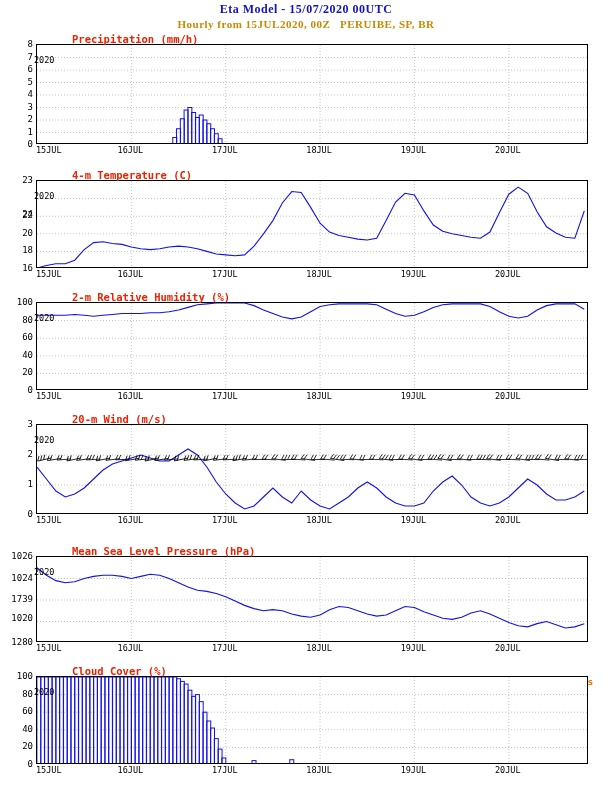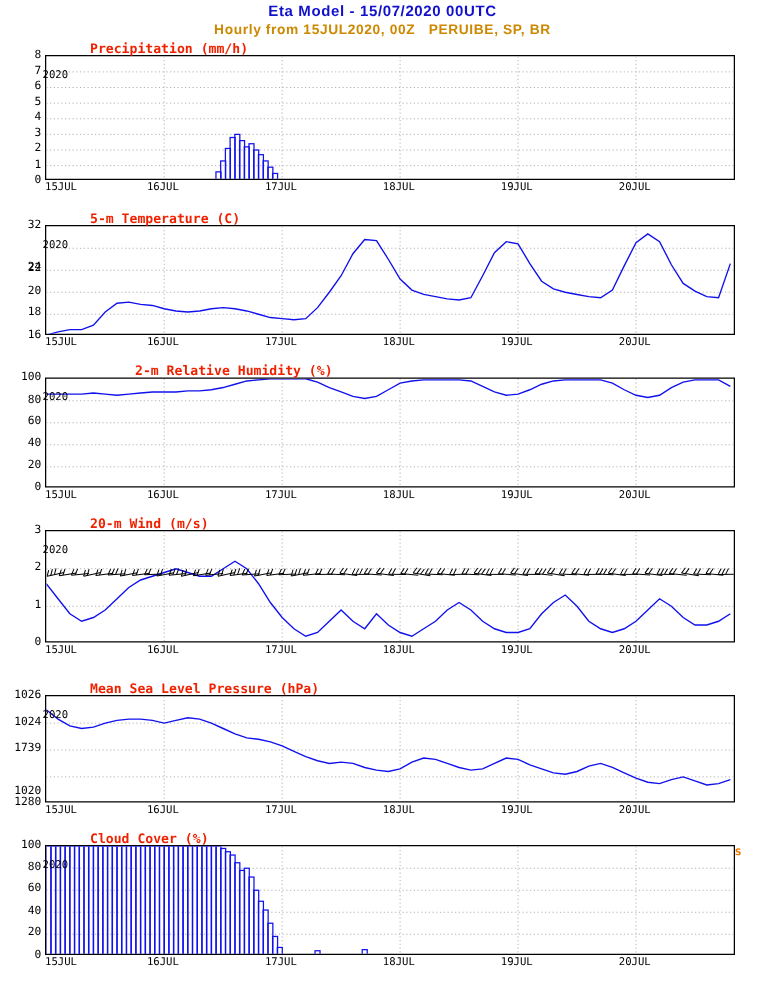--- a/index.html
+++ b/index.html
@@ -15,21 +15,21 @@
   }
   #page {
     position: relative;
     width: 612px;
     height: 792px;
   }
   .hdr {
     position: absolute;
     width: 612px;
     text-align: center;
-    font-family: Liberation Sans, sans-serif;
+    font-family: Liberation Serif, serif;
     letter-spacing: 0.5px;
     white-space: pre;
   }
   .hdr-title {
     top: 2px;
     color: #1111cc;
     font-size: 12px;
     font-weight: bold;
   }
   .hdr-sub {
@@ -182,56 +182,56 @@
         <div class="xlab" style="left: 94.359px;">16JUL</div>
         <div class="xlab" style="left: 188.718px;">17JUL</div>
         <div class="xlab" style="left: 283.077px;">18JUL</div>
         <div class="xlab" style="left: 377.436px;">19JUL</div>
         <div class="xlab" style="left: 471.795px;">20JUL</div>
       </div>
     <div class="yearlab">2020</div>
   </div>
 
   <div class="panel" id="p1" style="top:180px; width:552px; height:88px;">
-    <div class="panel-title" style="left:36px; top:-11px;">5-m Temperature (C)</div>
+    <div class="panel-title" style="left:36px; top:-11px;">4-m Temperature (C)</div>
     <div class="plotbox" style="width:552px; height:88px;">
       <svg id="svg1" width="552" height="88" viewBox="0 0 552 88">
           <line x1="94.35897435897436" y1="0" x2="94.35897435897436" y2="88" stroke="#aaaaaa" stroke-width="0.7" stroke-dasharray="1,2"></line>
           <line x1="188.71794871794873" y1="0" x2="188.71794871794873" y2="88" stroke="#aaaaaa" stroke-width="0.7" stroke-dasharray="1,2"></line>
           <line x1="283.0769230769231" y1="0" x2="283.0769230769231" y2="88" stroke="#aaaaaa" stroke-width="0.7" stroke-dasharray="1,2"></line>
           <line x1="377.43589743589746" y1="0" x2="377.43589743589746" y2="88" stroke="#aaaaaa" stroke-width="0.7" stroke-dasharray="1,2"></line>
           <line x1="471.7948717948718" y1="0" x2="471.7948717948718" y2="88" stroke="#aaaaaa" stroke-width="0.7" stroke-dasharray="1,2"></line>
           <line x1="0" y1="70.4" x2="552" y2="70.4" stroke="#aaaaaa" stroke-width="0.7" stroke-dasharray="1,2"></line>
           <line x1="0" y1="52.8" x2="552" y2="52.8" stroke="#aaaaaa" stroke-width="0.7" stroke-dasharray="1,2"></line>
           <line x1="0" y1="35.2" x2="552" y2="35.2" stroke="#aaaaaa" stroke-width="0.7" stroke-dasharray="1,2"></line>
           <line x1="0" y1="17.599999999999994" x2="552" y2="17.599999999999994" stroke="#aaaaaa" stroke-width="0.7" stroke-dasharray="1,2"></line>
           <polyline points="0,87.11999999999999 9.435897435897436,84.48000000000002 18.871794871794872,82.71999999999998 28.307692307692307,82.71999999999998 37.743589743589745,79.2 47.17948717948718,68.64000000000001 56.61538461538461,61.6 66.05128205128206,60.719999999999985 75.48717948717949,62.48000000000001 84.92307692307693,63.35999999999999 94.35897435897436,66 103.79487179487181,67.75999999999999 113.23076923076923,68.64000000000001 122.66666666666667,67.75999999999999 132.10256410256412,66 141.53846153846155,65.11999999999999 150.97435897435898,66 160.4102564102564,67.75999999999999 169.84615384615387,70.4 179.2820512820513,73.04 188.71794871794873,73.91999999999999 198.1538461538462,74.8 207.58974358974362,73.91999999999999 217.02564102564102,65.11999999999999 226.46153846153845,52.8 235.8974358974359,39.599999999999994 245.33333333333334,22 254.7692307692308,10.559999999999988 264.20512820512823,11.440000000000012 273.64102564102564,26.400000000000006 283.0769230769231,42.24000000000001 292.5128205128205,51.040000000000006 301.94871794871796,54.559999999999995 311.38461538461536,56.319999999999986 320.8205128205128,58.08000000000001 330.2564102564102,58.959999999999994 339.69230769230774,57.2 349.1282051282052,39.599999999999994 358.5641025641026,21.11999999999999 368.00000000000006,12.319999999999993 377.43589743589746,14.080000000000013 386.87179487179486,29.919999999999987 396.3076923076924,44 405.7435897435898,50.16 415.17948717948724,52.8 424.61538461538464,54.559999999999995 434.05128205128204,56.319999999999986 443.4871794871795,57.2 452.9230769230769,51.040000000000006 462.3589743589744,31.680000000000007 471.7948717948718,13.200000000000003 481.2307692307692,6.159999999999997 490.6666666666667,12.319999999999993 500.1025641025641,30.799999999999997 509.5384615384616,45.75999999999999 518.974358974359,51.91999999999999 528.4102564102565,56.319999999999986 537.8461538461539,57.2 547.2820512820513,29.919999999999987" fill="none" stroke="#1111ee" stroke-width="1.1"></polyline>
         </svg>
     </div>
     <div class="ylabels">
         <div class="ylab" style="top: 88px;">16</div>
         <div class="ylab" style="top: 70.4px;">18</div>
         <div class="ylab" style="top: 52.8px;">20</div>
         <div class="ylab" style="top: 35.2px;">22</div>
         <div class="ylab" style="top: 17.6px; margin-top: 16px;">24</div>
-        <div class="ylab" style="top: 0px;">32</div>
+        <div class="ylab" style="top: 0px;">23</div>
       </div>
     <div class="xlabels">
         <div class="xlab left" style="left: 0px;">15JUL</div>
         <div class="xlab" style="left: 94.359px;">16JUL</div>
         <div class="xlab" style="left: 188.718px;">17JUL</div>
         <div class="xlab" style="left: 283.077px;">18JUL</div>
         <div class="xlab" style="left: 377.436px;">19JUL</div>
         <div class="xlab" style="left: 471.795px;">20JUL</div>
       </div>
     <div class="yearlab">2020</div>
   </div>
 
   <div class="panel" id="p2" style="top:302px; width:552px; height:88px;">
-    <div class="panel-title" style="left:36px; top:-11px;margin-left:36px;">2-m Relative Humidity (%)</div>
+    <div class="panel-title" style="left:36px; top:-11px;">2-m Relative Humidity (%)</div>
     <div class="plotbox" style="width:552px; height:88px;">
       <svg id="svg2" width="552" height="88" viewBox="0 0 552 88">
           <line x1="94.35897435897436" y1="0" x2="94.35897435897436" y2="88" stroke="#aaaaaa" stroke-width="0.7" stroke-dasharray="1,2"></line>
           <line x1="188.71794871794873" y1="0" x2="188.71794871794873" y2="88" stroke="#aaaaaa" stroke-width="0.7" stroke-dasharray="1,2"></line>
           <line x1="283.0769230769231" y1="0" x2="283.0769230769231" y2="88" stroke="#aaaaaa" stroke-width="0.7" stroke-dasharray="1,2"></line>
           <line x1="377.43589743589746" y1="0" x2="377.43589743589746" y2="88" stroke="#aaaaaa" stroke-width="0.7" stroke-dasharray="1,2"></line>
           <line x1="471.7948717948718" y1="0" x2="471.7948717948718" y2="88" stroke="#aaaaaa" stroke-width="0.7" stroke-dasharray="1,2"></line>
           <line x1="0" y1="70.4" x2="552" y2="70.4" stroke="#aaaaaa" stroke-width="0.7" stroke-dasharray="1,2"></line>
           <line x1="0" y1="52.8" x2="552" y2="52.8" stroke="#aaaaaa" stroke-width="0.7" stroke-dasharray="1,2"></line>
           <line x1="0" y1="35.2" x2="552" y2="35.2" stroke="#aaaaaa" stroke-width="0.7" stroke-dasharray="1,2"></line>
@@ -591,21 +591,21 @@
           <line x1="377.43589743589746" y1="0" x2="377.43589743589746" y2="86" stroke="#aaaaaa" stroke-width="0.7" stroke-dasharray="1,2"></line>
           <line x1="471.7948717948718" y1="0" x2="471.7948717948718" y2="86" stroke="#aaaaaa" stroke-width="0.7" stroke-dasharray="1,2"></line>
           <line x1="0" y1="64.5" x2="552" y2="64.5" stroke="#aaaaaa" stroke-width="0.7" stroke-dasharray="1,2"></line>
           <line x1="0" y1="43" x2="552" y2="43" stroke="#aaaaaa" stroke-width="0.7" stroke-dasharray="1,2"></line>
           <line x1="0" y1="21.5" x2="552" y2="21.5" stroke="#aaaaaa" stroke-width="0.7" stroke-dasharray="1,2"></line>
           <polyline points="0,10.75 9.435897435897436,18.27500000000049 18.871794871794872,23.65000000000049 28.307692307692307,25.799999999999756 37.743589743589745,24.72499999999951 47.17948717948718,21.5 56.61538461538461,19.34999999999951 66.05128205128206,18.27500000000049 75.48717948717949,18.27500000000049 84.92307692307693,19.34999999999951 94.35897435897436,21.5 103.79487179487181,19.34999999999951 113.23076923076923,17.199999999999022 122.66666666666667,18.27500000000049 132.10256410256412,21.5 141.53846153846155,25.799999999999756 150.97435897435898,30.09999999999951 160.4102564102564,33.325000000000244 169.84615384615387,34.40000000000049 179.2820512820513,36.549999999999756 188.71794871794873,39.77500000000049 198.1538461538462,44.075000000000244 207.58974358974362,48.375 217.02564102564102,51.59999999999951 226.46153846153845,53.75 235.8974358974359,52.674999999999756 245.33333333333334,53.75 254.7692307692308,56.97499999999951 264.20512820512823,59.125 273.64102564102564,60.200000000000244 283.0769230769231,58.049999999999756 292.5128205128205,52.674999999999756 301.94871794871796,49.450000000000244 311.38461538461536,50.52500000000049 320.8205128205128,53.75 330.2564102564102,56.97499999999951 339.69230769230774,59.125 349.1282051282052,58.049999999999756 358.5641025641026,53.75 368.00000000000006,49.450000000000244 377.43589743589746,50.52500000000049 386.87179487179486,54.825000000000244 396.3076923076924,58.049999999999756 405.7435897435898,61.27500000000049 415.17948717948724,62.34999999999951 424.61538461538464,60.200000000000244 434.05128205128204,55.90000000000049 443.4871794871795,53.75 452.9230769230769,56.97499999999951 462.3589743589744,61.27500000000049 471.7948717948718,65.57500000000024 481.2307692307692,68.79999999999976 490.6666666666667,69.875 500.1025641025641,66.65000000000049 509.5384615384616,64.5 518.974358974359,67.72499999999951 528.4102564102565,70.95000000000024 537.8461538461539,69.875 547.2820512820513,66.65000000000049" fill="none" stroke="#1111ee" stroke-width="1.1"></polyline>
         </svg>
     </div>
     <div class="ylabels">
         <div class="ylab" style="top: 86px;">1280</div>
-        <div class="ylab" style="top: 77px;">1020</div>
+        <div class="ylab" style="top: 62px;">1020</div>
         <div class="ylab" style="top: 43px;">1739</div>
         <div class="ylab" style="top: 21.5px;">1024</div>
         <div class="ylab" style="top: 0px;">1026</div>
       </div>
     <div class="xlabels">
         <div class="xlab left" style="left: 0px;">15JUL</div>
         <div class="xlab" style="left: 94.359px;">16JUL</div>
         <div class="xlab" style="left: 188.718px;">17JUL</div>
         <div class="xlab" style="left: 283.077px;">18JUL</div>
         <div class="xlab" style="left: 377.436px;">19JUL</div>

